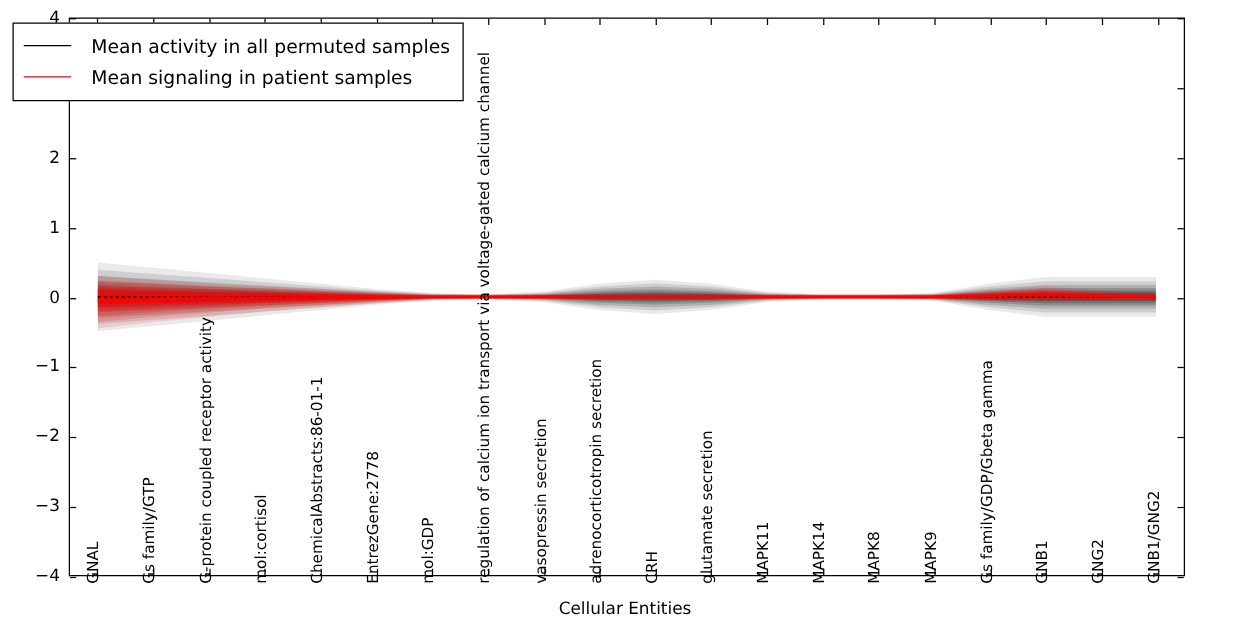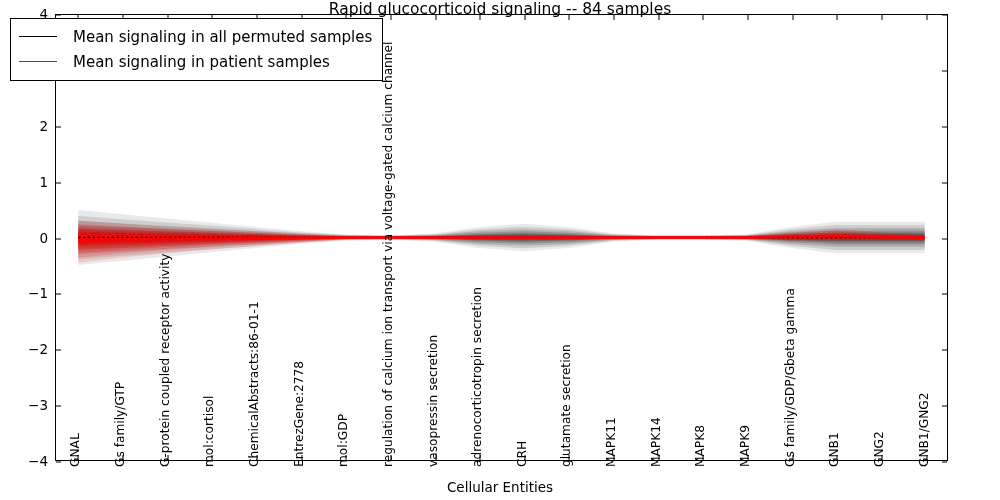--- a/index.html
+++ b/index.html
@@ -41,21 +41,20 @@
   .legend-swatch{width:38px;height:0;border-top:1.5px solid #000;
                  margin-right:16px;flex:0 0 38px;}
   .legend-swatch.red{border-top-color:#ff0000;}
   .legend-text{font-size:15px;color:#000;white-space:nowrap;}
 </style>
 </head>
 <body>
 
 <div id="fig">
 
-  <div class="fig-title">Rapid glucocorticoid signaling -- 84 samples</div>
 
   <div class="axes" id="axes">
     <div class="axes-inner" id="axes-inner">
       <svg class="band-svg" id="band-svg" preserveAspectRatio="none" viewBox="0 0 893 447">
           <path d="M22.32 195.90 L66.97 200.14 L111.63 204.39 L156.28 208.64 L200.93 212.88 L245.57 217.13 L290.23 220.32 L334.88 221.38 L379.52 219.25 L424.18 212.88 L468.82 209.70 L513.48 212.88 L558.13 219.25 L602.77 221.38 L647.42 221.38 L692.08 220.32 L736.73 212.88 L781.38 207.58 L826.02 207.58 L870.67 207.58 L870.67 239.42 L826.02 239.42 L781.38 239.42 L736.73 234.12 L692.08 226.68 L647.42 225.62 L602.77 225.62 L558.13 227.75 L513.48 234.12 L468.82 237.30 L424.18 234.12 L379.52 227.75 L334.88 225.62 L290.23 226.68 L245.57 229.87 L200.93 234.12 L156.28 238.36 L111.63 242.61 L66.97 246.86 L22.32 251.10 Z" fill="#000000" fill-opacity="0.085" stroke="none"></path>
           <path d="M22.32 201.71 L66.97 205.06 L111.63 208.41 L156.28 211.77 L200.93 215.12 L245.57 218.47 L290.23 220.99 L334.88 221.82 L379.52 220.15 L424.18 215.12 L468.82 212.60 L513.48 215.12 L558.13 220.15 L602.77 221.82 L647.42 221.82 L692.08 220.99 L736.73 215.12 L781.38 210.93 L826.02 210.93 L870.67 210.93 L870.67 236.07 L826.02 236.07 L781.38 236.07 L736.73 231.88 L692.08 226.01 L647.42 225.18 L602.77 225.18 L558.13 226.85 L513.48 231.88 L468.82 234.40 L424.18 231.88 L379.52 226.85 L334.88 225.18 L290.23 226.01 L245.57 228.53 L200.93 231.88 L156.28 235.23 L111.63 238.59 L66.97 241.94 L22.32 245.29 Z" fill="#000000" fill-opacity="0.115" stroke="none"></path>
           <path d="M22.32 206.79 L66.97 209.36 L111.63 211.93 L156.28 214.50 L200.93 217.07 L245.57 219.64 L290.23 221.57 L334.88 222.21 L379.52 220.93 L424.18 217.07 L468.82 215.15 L513.48 217.07 L558.13 220.93 L602.77 222.21 L647.42 222.21 L692.08 221.57 L736.73 217.07 L781.38 213.86 L826.02 213.86 L870.67 213.86 L870.67 233.14 L826.02 233.14 L781.38 233.14 L736.73 229.93 L692.08 225.43 L647.42 224.79 L602.77 224.79 L558.13 226.07 L513.48 229.93 L468.82 231.85 L424.18 229.93 L379.52 226.07 L334.88 224.79 L290.23 225.43 L245.57 227.36 L200.93 229.93 L156.28 232.50 L111.63 235.07 L66.97 237.64 L22.32 240.21 Z" fill="#000000" fill-opacity="0.14500000000000002" stroke="none"></path>
           <path d="M22.32 211.15 L66.97 213.05 L111.63 214.95 L156.28 216.85 L200.93 218.75 L245.57 220.65 L290.23 222.08 L334.88 222.55 L379.52 221.60 L424.18 218.75 L468.82 217.33 L513.48 218.75 L558.13 221.60 L602.77 222.55 L647.42 222.55 L692.08 222.08 L736.73 218.75 L781.38 216.38 L826.02 216.38 L870.67 216.38 L870.67 230.62 L826.02 230.62 L781.38 230.62 L736.73 228.25 L692.08 224.92 L647.42 224.45 L602.77 224.45 L558.13 225.40 L513.48 228.25 L468.82 229.67 L424.18 228.25 L379.52 225.40 L334.88 224.45 L290.23 224.92 L245.57 226.35 L200.93 228.25 L156.28 230.15 L111.63 232.05 L66.97 233.95 L22.32 235.85 Z" fill="#000000" fill-opacity="0.175" stroke="none"></path>
           <path d="M22.32 214.78 L66.97 216.12 L111.63 217.47 L156.28 218.81 L200.93 220.15 L245.57 221.49 L290.23 222.49 L334.88 222.83 L379.52 222.16 L424.18 220.15 L468.82 219.14 L513.48 220.15 L558.13 222.16 L602.77 222.83 L647.42 222.83 L692.08 222.49 L736.73 220.15 L781.38 218.47 L826.02 218.47 L870.67 218.47 L870.67 228.53 L826.02 228.53 L781.38 228.53 L736.73 226.85 L692.08 224.51 L647.42 224.17 L602.77 224.17 L558.13 224.84 L513.48 226.85 L468.82 227.86 L424.18 226.85 L379.52 224.84 L334.88 224.17 L290.23 224.51 L245.57 225.51 L200.93 226.85 L156.28 228.19 L111.63 229.53 L66.97 230.88 L22.32 232.22 Z" fill="#000000" fill-opacity="0.20500000000000002" stroke="none"></path>
           <path d="M22.32 217.69 L66.97 218.58 L111.63 219.48 L156.28 220.37 L200.93 221.26 L245.57 222.16 L290.23 222.83 L334.88 223.05 L379.52 222.61 L424.18 221.26 L468.82 220.59 L513.48 221.26 L558.13 222.61 L602.77 223.05 L647.42 223.05 L692.08 222.83 L736.73 221.26 L781.38 220.15 L826.02 220.15 L870.67 220.15 L870.67 226.85 L826.02 226.85 L781.38 226.85 L736.73 225.74 L692.08 224.17 L647.42 223.95 L602.77 223.95 L558.13 224.39 L513.48 225.74 L468.82 226.41 L424.18 225.74 L379.52 224.39 L334.88 223.95 L290.23 224.17 L245.57 224.84 L200.93 225.74 L156.28 226.63 L111.63 227.52 L66.97 228.42 L22.32 229.31 Z" fill="#000000" fill-opacity="0.235" stroke="none"></path>
@@ -161,21 +160,21 @@
       <div class="xtick-lab" style="left: 836.375px; bottom: 33px;">GNB1</div>
       <div class="xtick-lab" style="left: 881.025px; bottom: 33px;">GNG2</div>
       <div class="xtick-lab" style="left: 925.675px; bottom: 33px;">GNB1/GNG2</div>
     </div>
 
   <div class="xlabel">Cellular Entities</div>
 
   <div class="legend">
     <div class="legend-row">
       <span class="legend-swatch"></span>
-      <span class="legend-text">Mean signaling in all permuted samples</span>
+      <span class="legend-text">Mean activity in all permuted samples</span>
     </div>
     <div class="legend-row">
       <span class="legend-swatch red"></span>
       <span class="legend-text">Mean signaling in patient samples</span>
     </div>
   </div>
 
 </div>
 
 </body></html>

